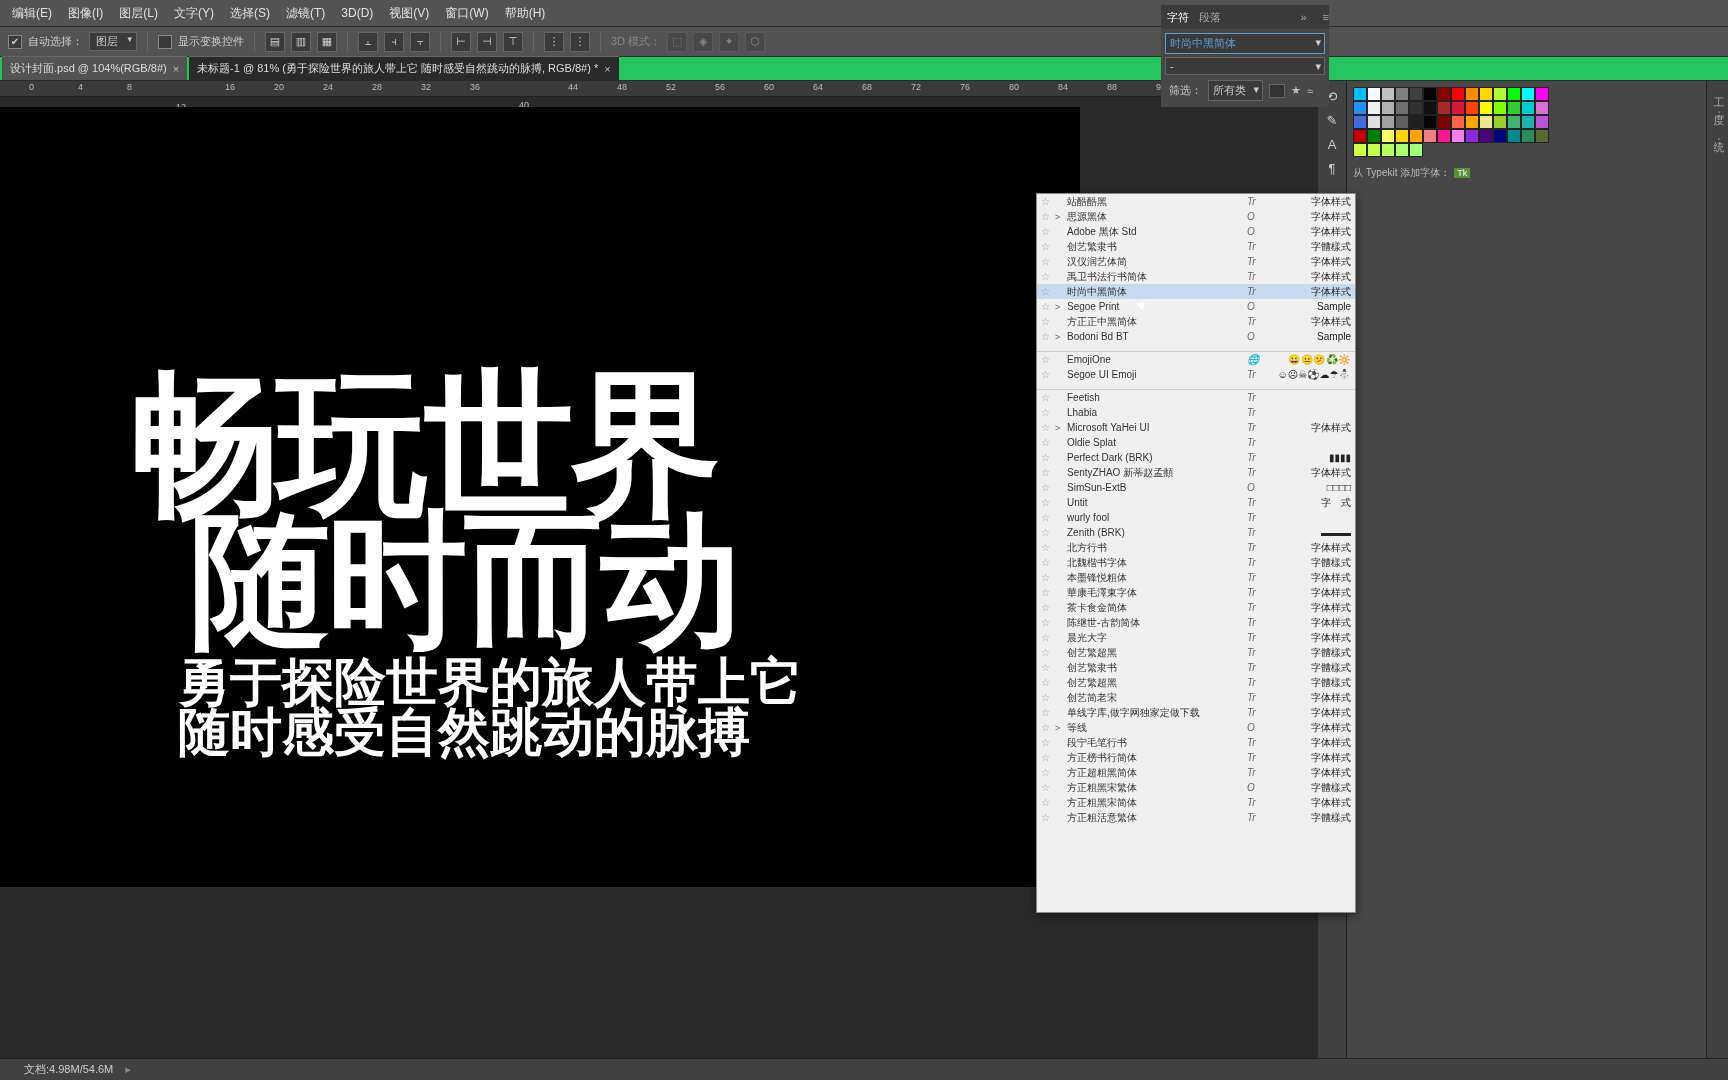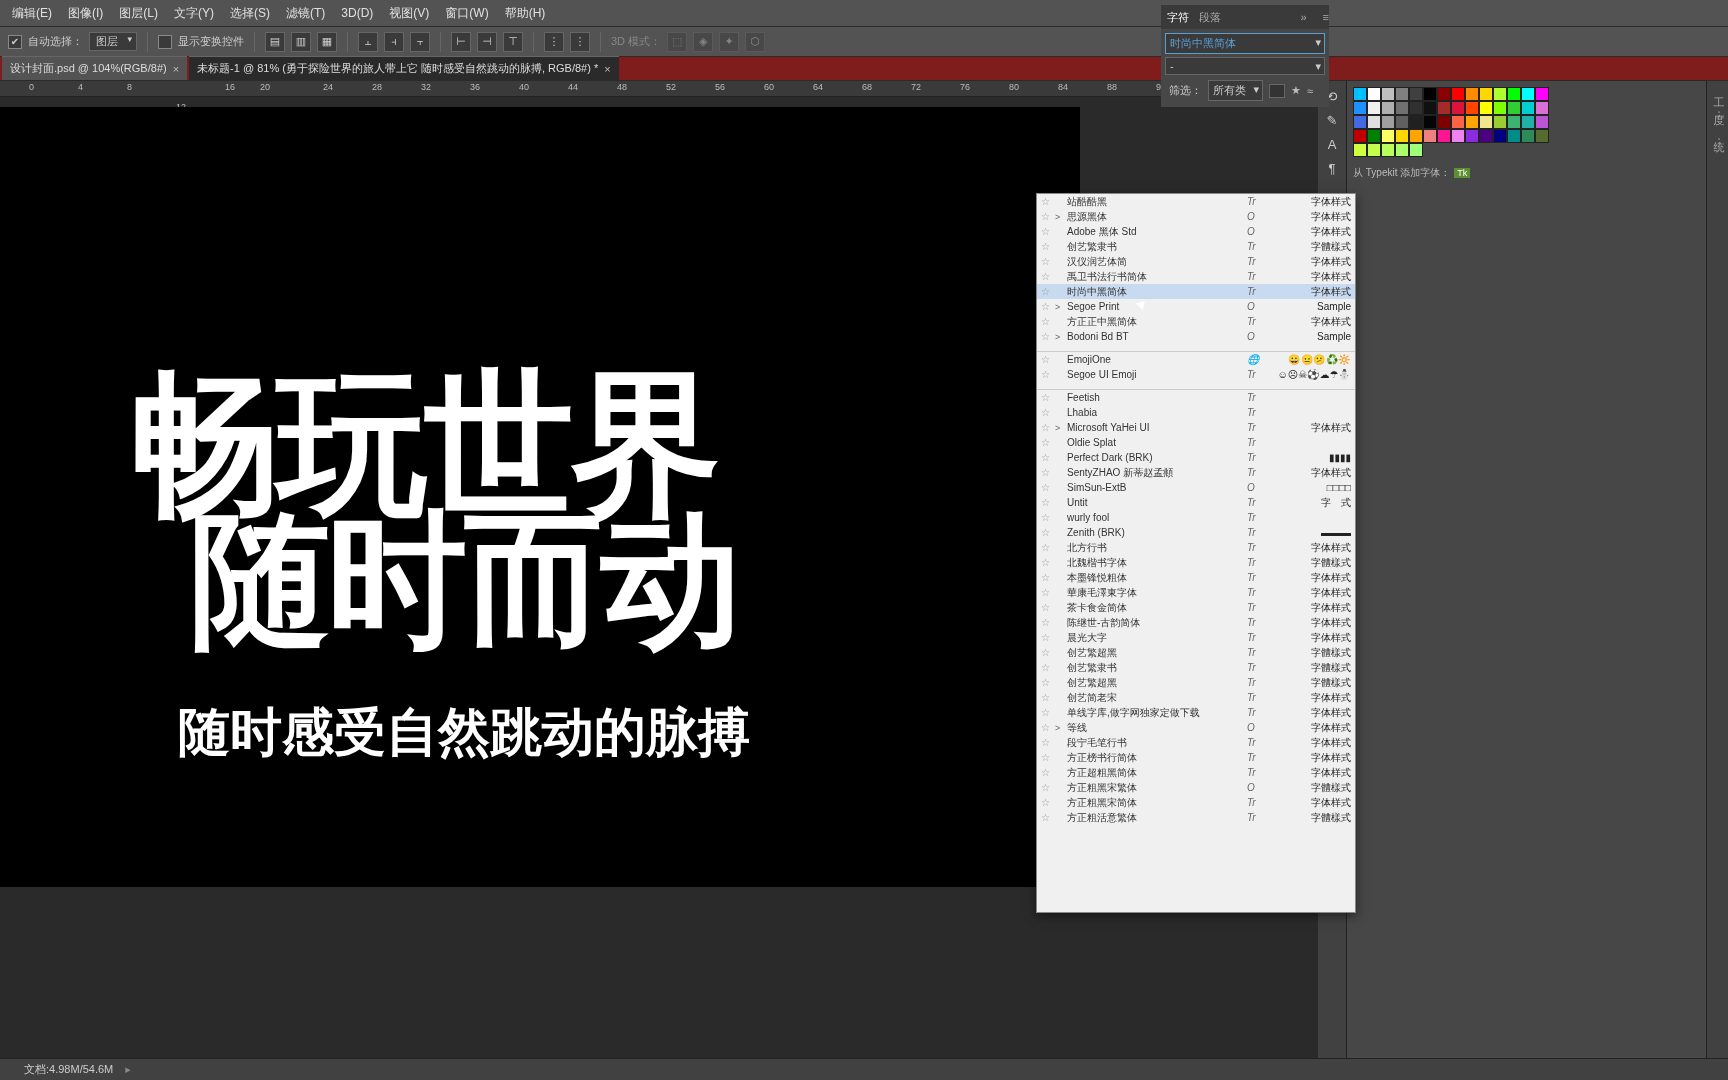--- a/index.html
+++ b/index.html
@@ -6,21 +6,21 @@
 html,body{width:1728px;height:1080px;overflow:hidden;background:#1a1a1a;color:#ccc;font-size:12px}
 .menubar{height:27px;background:#535353;display:flex;align-items:center;padding:0 4px;border-bottom:1px solid #2a2a2a}
 .menubar span{padding:0 8px;color:#e0e0e0;font-size:12px;cursor:default}
 .optbar{height:30px;background:#535353;display:flex;align-items:center;padding:0 8px;gap:6px;border-bottom:1px solid #2a2a2a}
 .optbar .cb{width:14px;height:14px;border:1px solid #888;background:#3a3a3a;display:inline-flex;align-items:center;justify-content:center;font-size:10px}
 .optbar .sel{background:#3a3a3a;border:1px solid #666;padding:1px 18px 1px 6px;color:#ccc;position:relative;font-size:11px}
 .optbar .sel::after{content:"▾";position:absolute;right:4px;top:1px;font-size:9px}
 .optbar .ico{width:20px;height:20px;border:1px solid #666;background:#3a3a3a;display:inline-flex;align-items:center;justify-content:center;font-size:11px}
 .optbar .lbl{color:#ccc;font-size:11px}
 .optbar .sep{width:1px;height:20px;background:#666;margin:0 4px}
-.tabstrip{height:24px;background:#7f1d1d;display:flex;align-items:flex-end;padding-left:2px;border-bottom:1px solid #2a2a2a}
+.tabstrip{height:24px;background:#22c55e;display:flex;align-items:flex-end;padding-left:2px;border-bottom:1px solid #2a2a2a}
 .tab{background:#535353;color:#ddd;font-size:11px;padding:4px 8px;margin-right:2px;display:flex;align-items:center;gap:6px;border-top:1px solid #666}
 .tab.active{background:#2a2a2a}
 .tab .x{font-size:11px;color:#bbb}
 .work{display:flex;height:calc(1080px - 27px - 30px - 24px - 22px)}
 .canvaswrap{flex:1;display:flex;flex-direction:column;background:#2a2a2a;overflow:hidden}
 .ruler-h{height:16px;background:#3a3a3a;position:relative;border-bottom:1px solid #222;font-size:9px;color:#bbb}
 .ruler-h span{position:absolute;top:1px}
 .canvas{flex:1;background:#2a2a2a;display:flex;align-items:flex-start;justify-content:flex-start;padding:20px;overflow:hidden}
 .art{background:#000;width:1180px;height:780px;position:relative;margin-left:-120px;margin-top:-10px}
 .bigtxt{position:absolute;color:#fff;font-weight:900;line-height:.92;letter-spacing:-3px;font-family:"Microsoft YaHei",sans-serif;transform:scaleY(1.05)}
@@ -124,26 +124,26 @@
 </div>
 
 <div class="work">
   <div class="canvaswrap">
     <div class="ruler-h" id="rulerH">
         <span style="left: 29px;">0</span>
         <span style="left: 78px;">4</span>
         <span style="left: 127px;">8</span>
         <span style="left: 176px; margin-top: 20px;">12</span>
         <span style="left: 225px;">16</span>
-        <span style="left: 260px;">20</span>
+        <span style="left: 274px;">20</span>
         <span style="left: 323px;">24</span>
         <span style="left: 372px;">28</span>
         <span style="left: 421px;">32</span>
         <span style="left: 470px;">36</span>
-        <span style="left: 519px;">40</span>
+        <span style="left: 519px; margin-top: 18px;">40</span>
         <span style="left: 568px;">44</span>
         <span style="left: 617px;">48</span>
         <span style="left: 666px;">52</span>
         <span style="left: 715px;">56</span>
         <span style="left: 764px;">60</span>
         <span style="left: 813px;">64</span>
         <span style="left: 862px;">68</span>
         <span style="left: 911px;">72</span>
         <span style="left: 960px;">76</span>
         <span style="left: 1009px;">80</span>
@@ -151,20 +151,21 @@
         <span style="left: 1107px;">88</span>
         <span style="left: 1156px;">92</span>
         <span style="left: 1205px;">96</span>
         <span style="left: 1254px;">100</span>
         <span style="left: 1303px;">104</span>
       </div>
     <div class="canvas">
       <div class="art">
         <div class="bigtxt l1">畅玩世界</div>
         <div class="bigtxt l2">随时而动</div>
+        <div class="sub s1">勇于探险世界的旅人带上它</div>
         <div class="sub s2">随时感受自然跳动的脉搏</div>
       </div>
     </div>
   </div>
 
   <div class="fontlist" id="fontlist">
       <div class="frow">
         <span class="star">☆</span>
         <span class="exp"></span>
         <span class="fname">站酷酷黑</span>

